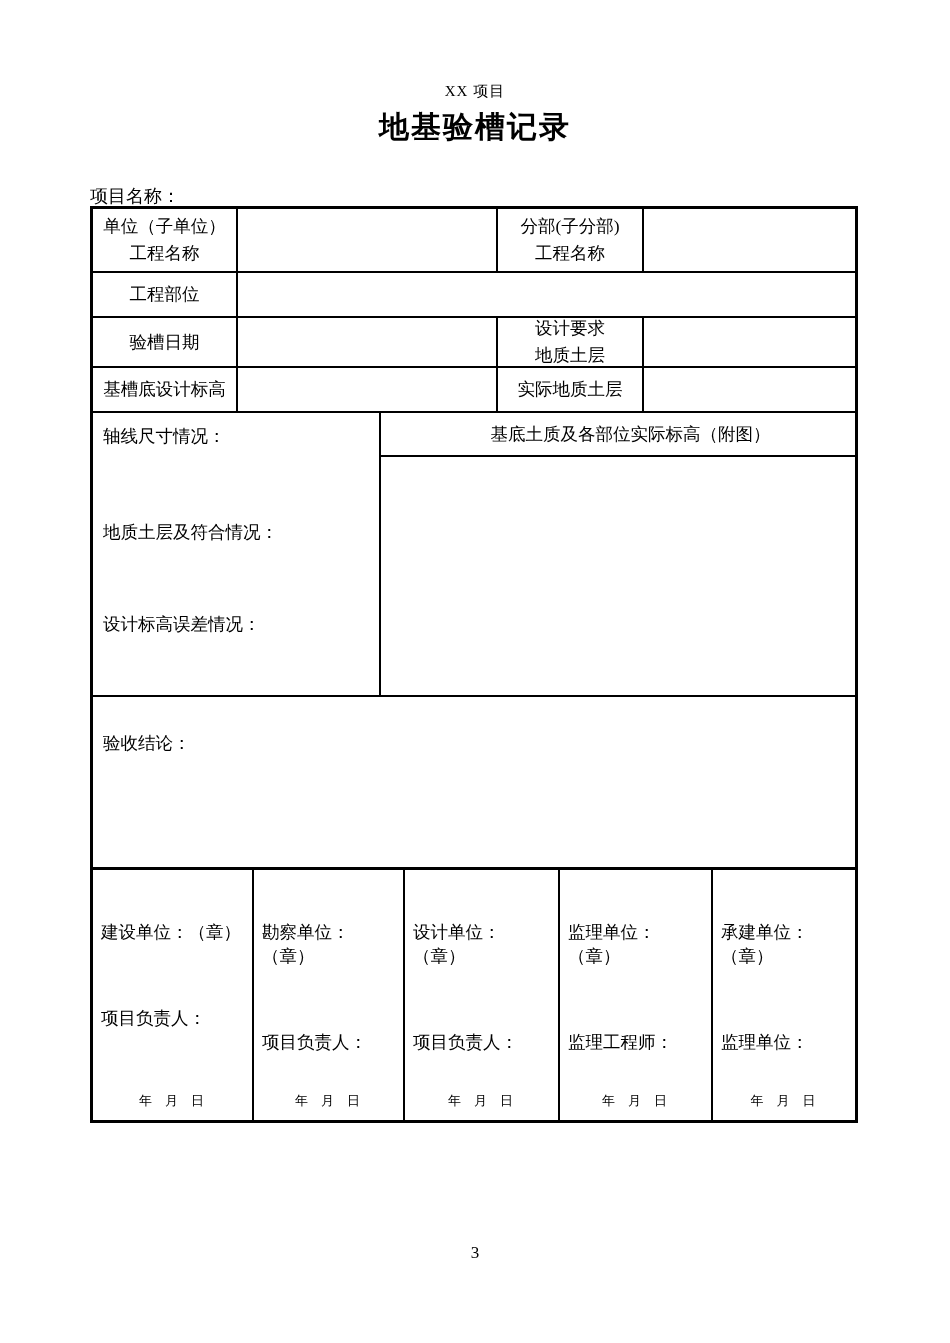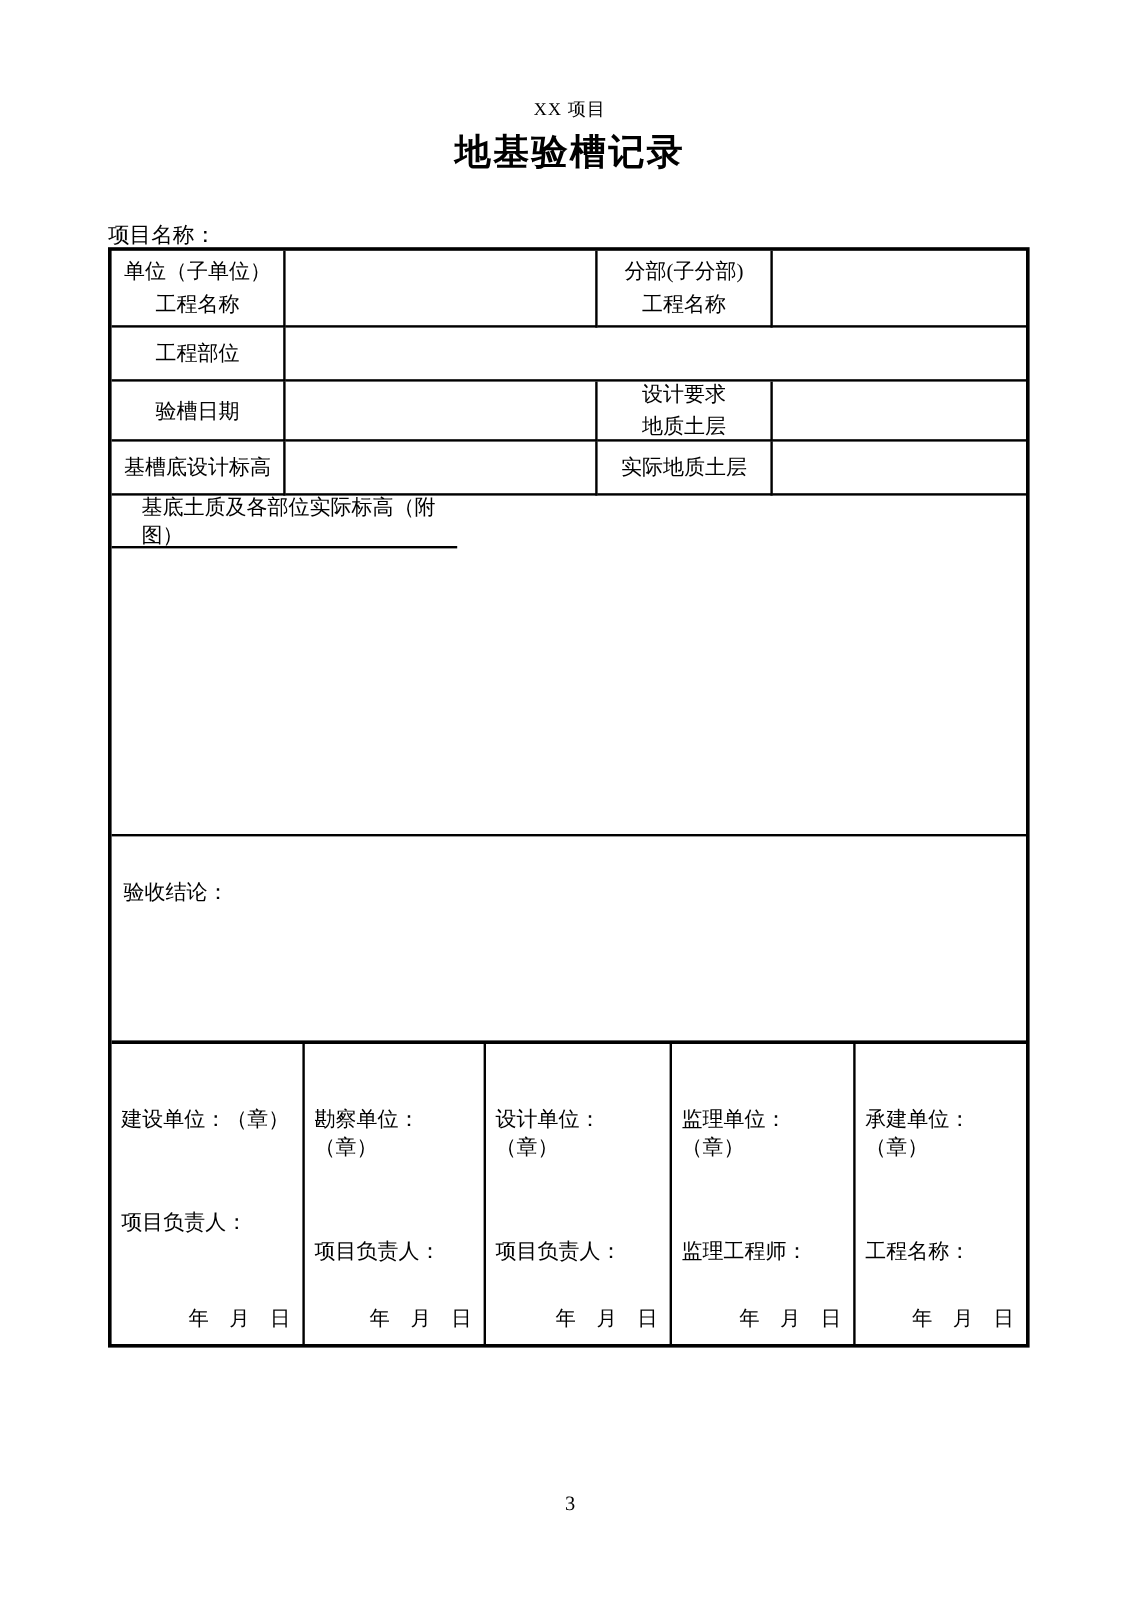--- a/index.html
+++ b/index.html
@@ -56,21 +56,21 @@
   .mid-right-body { flex: 1; }
   
   .sec-conclusion { height: 153px; padding: 14px 10px 0 10px; font-size: 17.5px; margin-top: 20px; }
   
   .sec-sign { display: grid; grid-template-columns: 161px 151px 155px 153px 1fr; height: 250px; }
   .sign-cell { display: flex; flex-direction: column; padding: 0 6px 0 8px; }
   .sign-unit { margin-top: 50px; font-size: 17.5px; }
   .sign-person { margin-top: 62px; font-size: 17.5px; }
   .sign-date {
     margin-top: auto; padding-bottom: 10px; padding-right: 4px;
-    text-align: right; font-size: 17px;
+    text-align: center; font-size: 13px;
   }
   .page-number {
     position: absolute; left: 0; top: 1243px; width: 100%;
     text-align: center; font-size: 17px;
   }
 </style>
 </head>
 <body>
 
 <div class="doc-header">
@@ -99,20 +99,25 @@
 地质土层</div>
     <div class="cell bb h-r3"></div>
 
     <div class="cell center br bb h-r4">基槽底设计标高</div>
     <div class="cell br bb h-r4"></div>
     <div class="cell center br bb h-r4">实际地质土层</div>
     <div class="cell bb h-r4"></div>
   </div>
 
   <div class="sec-mid bb">
+    <div class="mid-left br">
+      <div class="mid-item">轴线尺寸情况：</div>
+      <div class="mid-item mid-item-2">地质土层及符合情况：</div>
+      <div class="mid-item mid-item-3">设计标高误差情况：</div>
+    </div>
     <div class="mid-right">
       <div class="mid-right-header">基底土质及各部位实际标高（附图）</div>
       <div class="mid-right-body"></div>
     </div>
   </div>
 
   <div class="sec-conclusion bb3">
     <span>验收结论：</span>
   </div>
 
@@ -132,20 +137,20 @@
       <div class="sign-person">项目负责人：</div>
       <div class="sign-date">年　月　日</div>
     </div>
     <div class="sign-cell br">
       <div class="sign-unit">监理单位：（章）</div>
       <div class="sign-person">监理工程师：</div>
       <div class="sign-date">年　月　日</div>
     </div>
     <div class="sign-cell">
       <div class="sign-unit">承建单位：（章）</div>
-      <div class="sign-person">工程名称：</div>
+      <div class="sign-person">监理单位：</div>
       <div class="sign-date">年　月　日</div>
     </div>
   </div>
 
 </div>
 
 <div class="page-number">3</div>
 
 </body></html>

